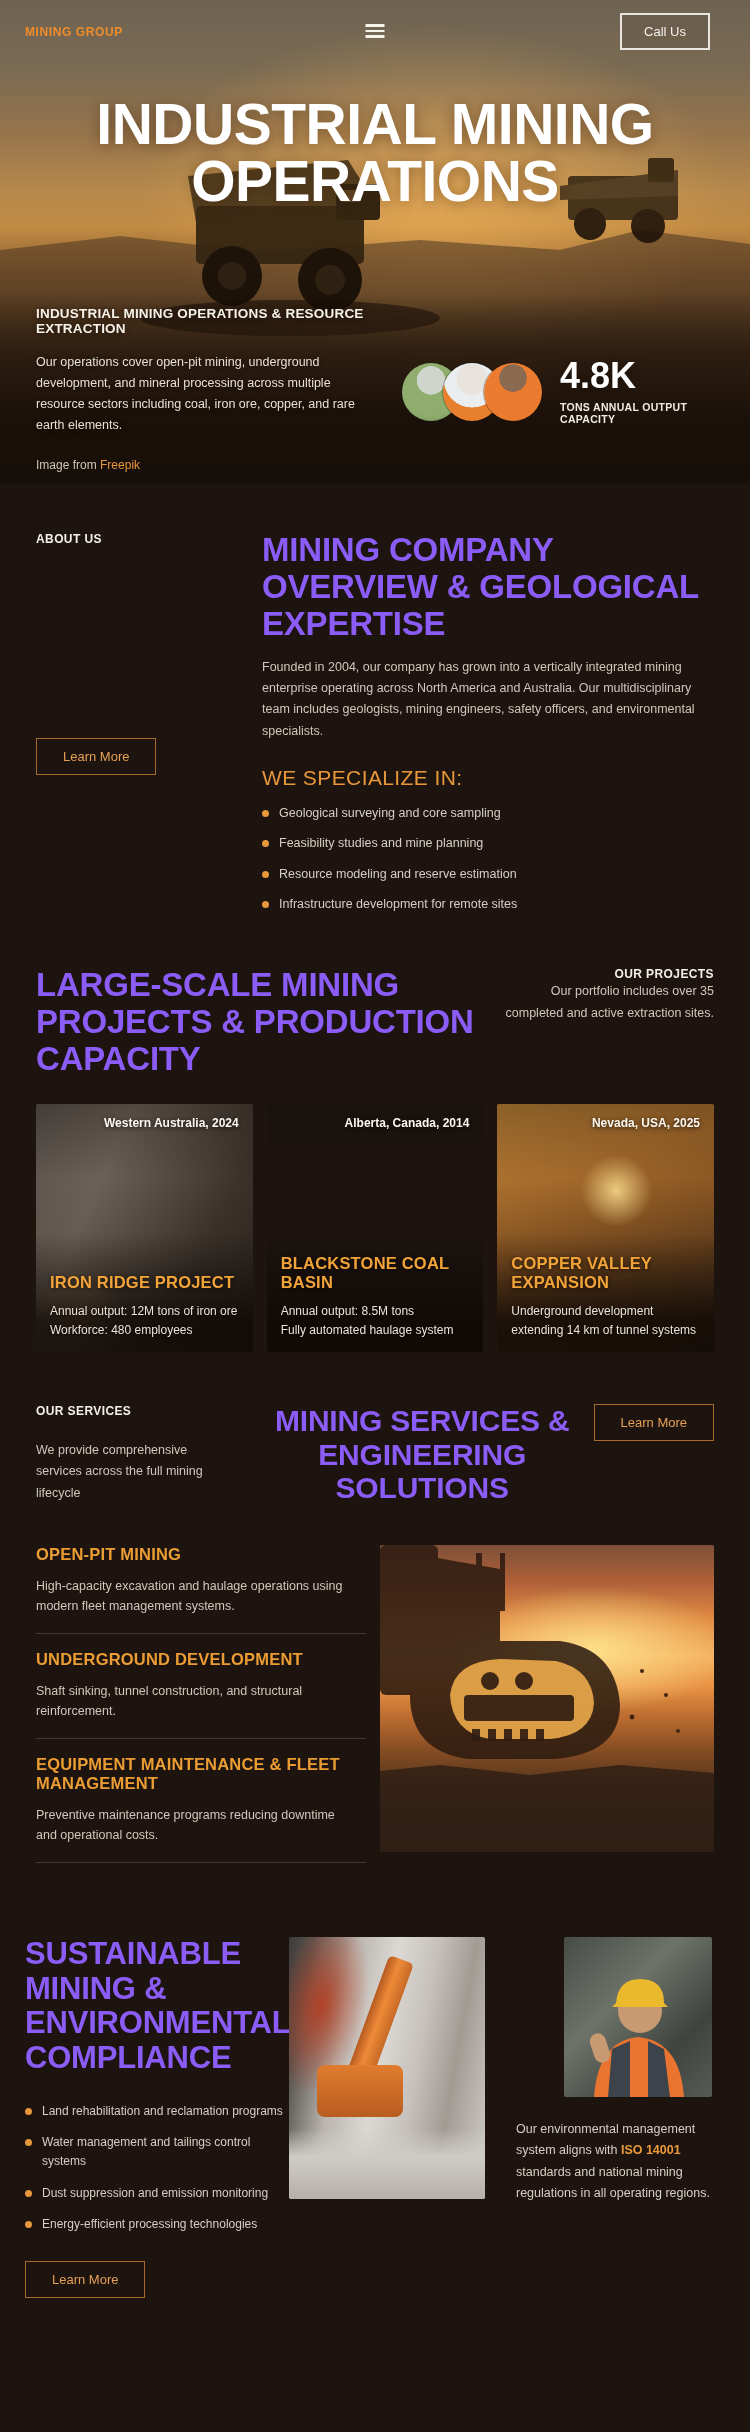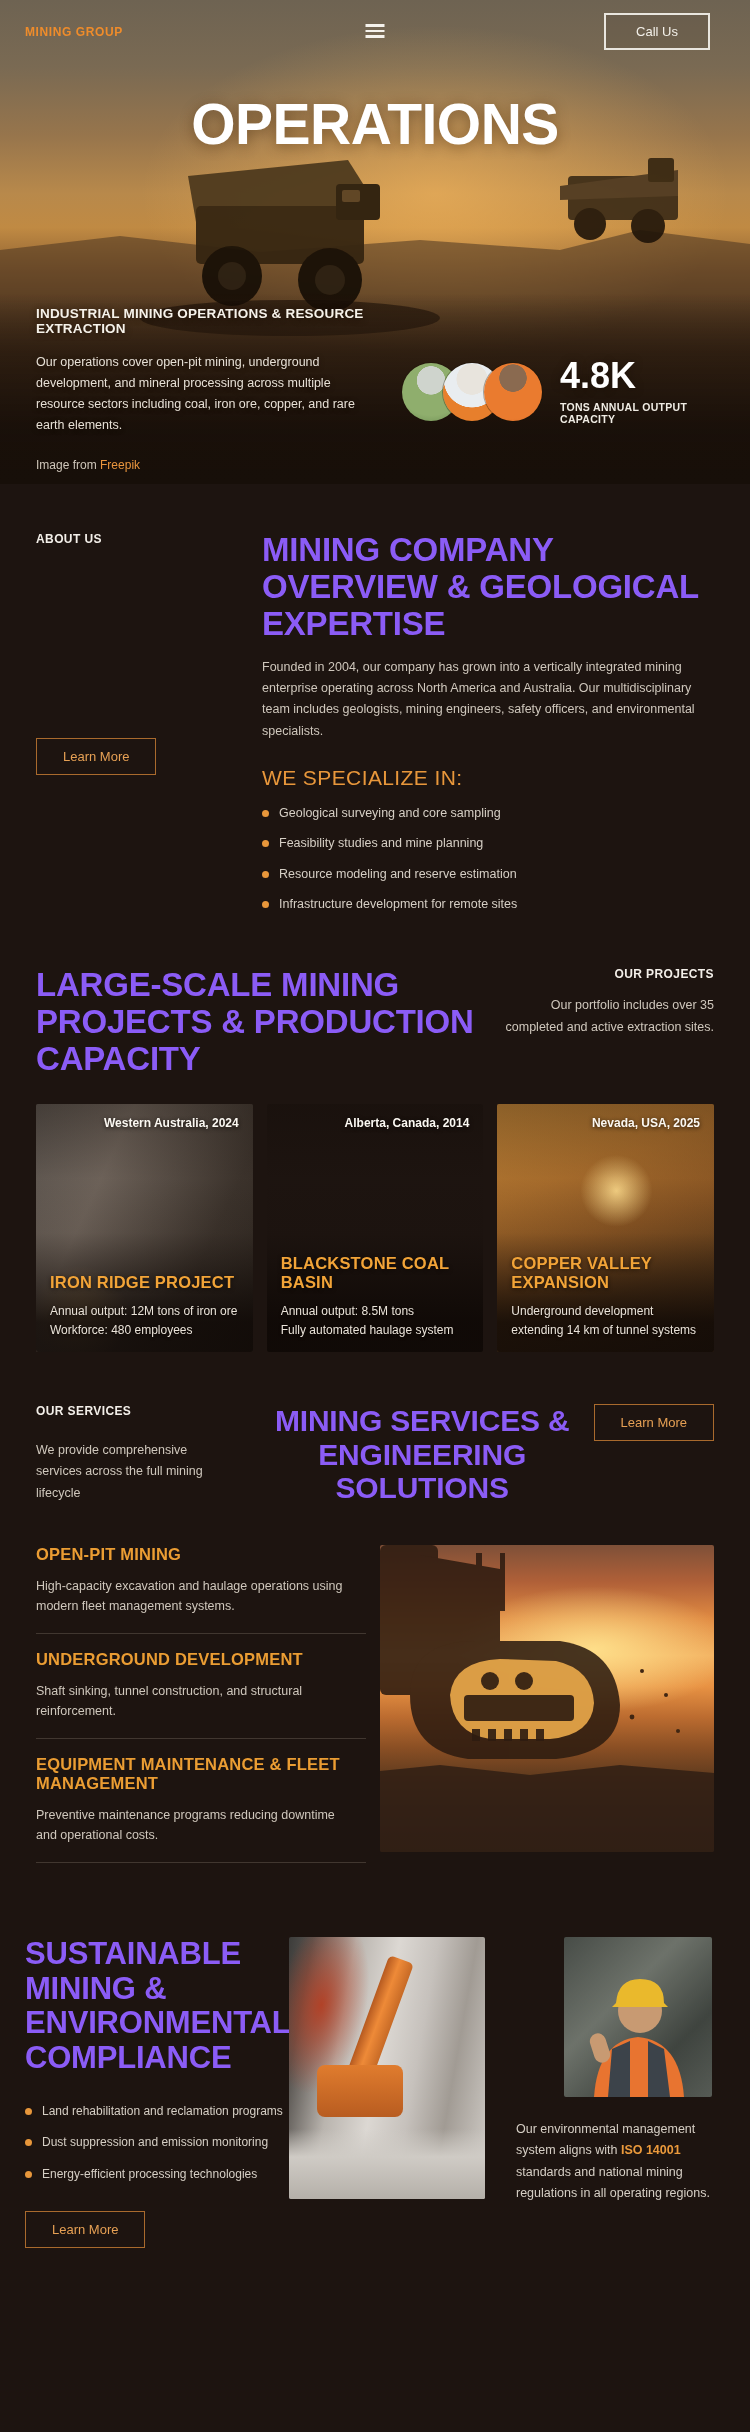--- a/index.html
+++ b/index.html
@@ -57,21 +57,21 @@
   .logo { display:flex; flex-direction:row; align-items:center; width:86px; }
   .logo svg { display:block; }
   .logo-text {
     font-size:12px; font-weight:700; color:#ef8c2b; letter-spacing:.6px;
     font-stretch:condensed; margin-top:1px; white-space:nowrap;
   }
   .hamburger { position:absolute; left:50%; top:21px; transform:translateX(-50%); cursor:pointer; }
   .hamburger i { display:block; width:19px; height:2.4px; background:#f5f2ec; margin:3.2px 0; }
   .call-btn {
     border:2px solid #e9e6df; color:#f4f1ea; background:rgba(60,50,40,.12);
-    font-size:13px; padding:9px 30px; cursor:pointer; font-family:inherit;
+    font-size:13px; padding:9px 22px; cursor:pointer; font-family:inherit;
   }
   .hero-title {
     position:absolute; top:96px; left:0; right:0; z-index:4; text-align:center;
     color:#ffffff; font-weight:700; font-stretch:condensed;
     font-size:57px; line-height:1.0; letter-spacing:-.5px;
     text-shadow:0 2px 14px rgba(60,30,5,.45);
   }
   .hero-bottom {
     position:absolute; left:0; right:0; bottom:0; z-index:4;
     display:flex; align-items:flex-start; justify-content:space-between;
@@ -117,21 +117,21 @@
     margin-top:24px; font-size:21px; color:#e8973b; font-weight:400;
     font-stretch:condensed; letter-spacing:.4px;
   }
   .about-right ul { margin-top:14px; max-width:310px; }
 
   
   .projects { padding-top:6px; }
   .projects-head { display:flex; justify-content:space-between; align-items:flex-start; }
   .projects-head h2 { max-width:440px; }
   .projects-side { width:215px; text-align:right; }
-  .projects-side .label { display:block; margin-bottom:14px; }
+  .projects-side .label { display:block; }
   .projects-side .body-text { font-size:12.5px; }
   .cards { display:flex; gap:14px; margin-top:26px; }
   .card {
     position:relative; flex:1; height:248px; overflow:hidden; border-radius:2px;
   }
   .card-img { position:absolute; inset:0; }
   .card1 .card-img { background:
       radial-gradient(circle 70px at 20% 85%, rgba(190,150,90,.5), rgba(0,0,0,0) 70%),
       linear-gradient(115deg,#5a534d 0%,#6e635a 30%,#544a42 52%,#3c332c 72%,#2c241e 100%); }
   .card2 .card-img { background:
@@ -266,20 +266,21 @@
       </div>
       <div class="hamburger">
           <i></i>
           <i></i>
           <i></i>
         </div>
       <button class="call-btn">Call Us</button>
     </header>
 
     <div class="hero-title">
+      <div>INDUSTRIAL MINING</div>
       <div>OPERATIONS</div>
     </div>
 
     <div class="hero-bottom">
       <div class="hero-left">
         <div class="hero-subheading">INDUSTRIAL MINING OPERATIONS &amp; RESOURCE EXTRACTION</div>
         <div class="hero-desc">Our operations cover open-pit mining, underground development, and mineral processing across multiple resource sectors including coal, iron ore, copper, and rare earth elements.</div>
         <div class="hero-credit"><span>Image from </span><a>Freepik</a></div>
       </div>
       <div class="hero-right">
@@ -417,20 +418,21 @@
         </svg>
       </div>
     </div>
   </section>
 
   <section class="sustain pad">
     <div class="sustain-left">
       <h2 class="section-heading">SUSTAINABLE MINING &amp; ENVIRONMENTAL COMPLIANCE</h2>
       <ul class="dots">
         <li>Land rehabilitation and reclamation programs</li>
+        <li>Water management and tailings control systems</li>
         <li>Dust suppression and emission monitoring</li>
         <li>Energy-efficient processing technologies</li>
       </ul>
       <button class="btn-outline">Learn More</button>
     </div>
     <div class="sustain-mid">
       <div class="streak"></div>
       <div class="arm"></div>
       <div class="arm2"></div>
       <div class="rubble"></div>

